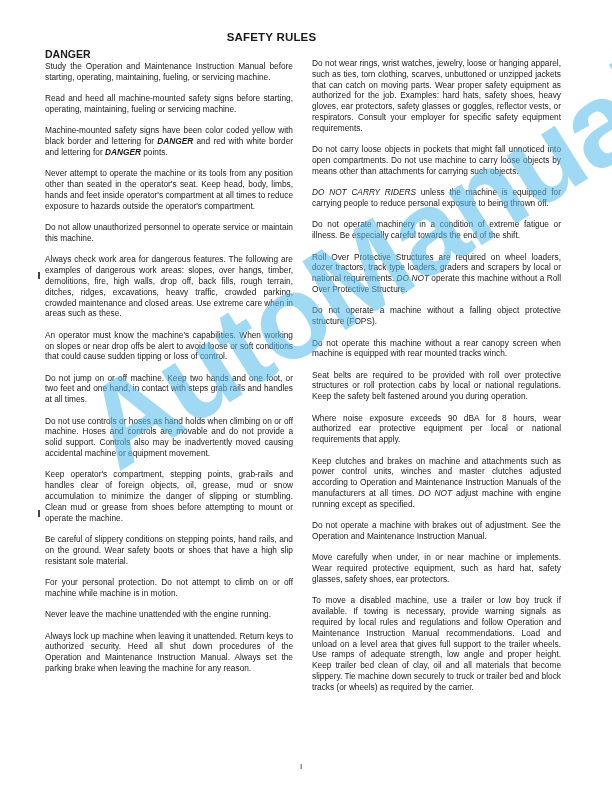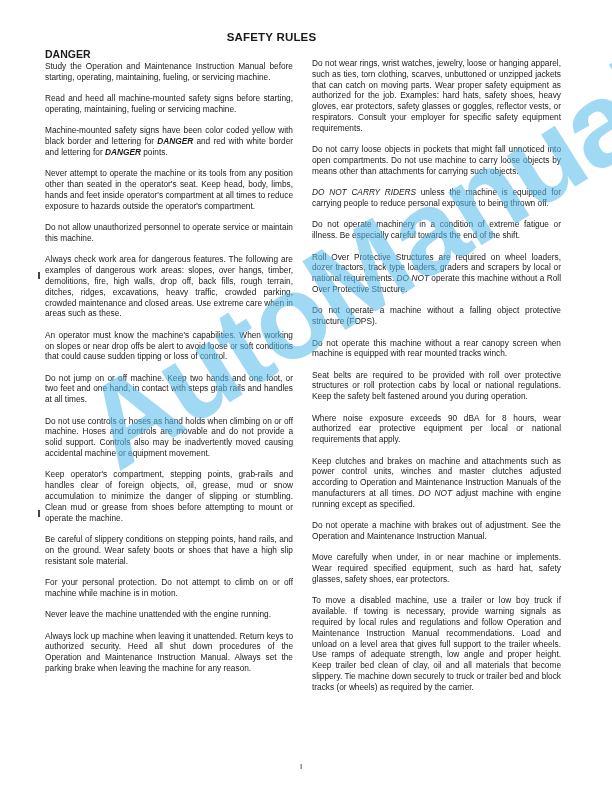--- a/index.html
+++ b/index.html
@@ -52,21 +52,21 @@
     <p class="para">Do not carry loose objects in pockets that might fall unnoticed into open compartments. Do not use machine to carry loose objects by means other than attachments for carrying such objects.</p>
     <p class="para"><span class="em-i">DO NOT CARRY RIDERS</span><span> unless the machine is equipped for carrying people to reduce personal exposure to being thrown off.</span></p>
     <p class="para">Do not operate machinery  in a condition of extreme fatigue or illness. Be especially careful towards the end of the shift.</p>
     <p class="para"><span>Roll Over Protective Structures are required on wheel loaders, dozer tractors, track type loaders, graders and scrapers by local or national requirements. </span><span class="em-i">DO NOT</span><span> operate this machine without a Roll Over Protective Structure.</span></p>
     <p class="para">Do not operate a machine without a falling object protective structure (FOPS).</p>
     <p class="para">Do not operate this machine without a rear canopy screen when machine is equipped with rear mounted tracks winch.</p>
     <p class="para">Seat belts are required to be provided with roll over protective structures or roll protection cabs by local or national regulations. Keep the safety belt fastened around you during operation.</p>
     <p class="para">Where noise exposure exceeds 90 dBA for 8 hours, wear authorized ear protective equipment per local or national requirements that apply.</p>
     <p class="para"><span>Keep clutches and brakes on machine and attachments such as power control units, winches and master clutches adjusted according to Operation and Maintenance Instruction Manuals of the manufacturers at all times. </span><span class="em-i">DO NOT</span><span> adjust machine with engine running except as specified.</span></p>
     <p class="para">Do not operate a machine with brakes out of adjustment. See the Operation and Maintenance Instruction Manual.</p>
-    <p class="para">Move carefully when under, in or near machine or implements. Wear required specified equipment, such as hard hat, safety glasses, safety shoes, ear protectors.</p>
+    <p class="para">Move carefully when under, in or near machine or implements. Wear required protective equipment, such as hard hat, safety glasses, safety shoes, ear protectors.</p>
     <p class="para">To move a disabled machine, use a trailer or low boy truck if available. If towing is necessary, provide warning signals as required by local rules and regulations and follow Operation and Maintenance Instruction Manual recommendations. Load and unload on a level area that gives full support to the trailer wheels. Use ramps of adequate strength, low angle and proper height. Keep trailer bed clean of clay, oil and all materials that become slippery. Tie machine down securely to truck or trailer bed and block tracks (or wheels) as required by the carrier.</p>
   </div>
 
   <div class="margin-mark" style="top:272px;"></div>
   <div class="margin-mark" style="top:510px;"></div>
 
   <div class="page-number">I</div>
 
   <div class="watermark">AutoManual</div>
 </div>

